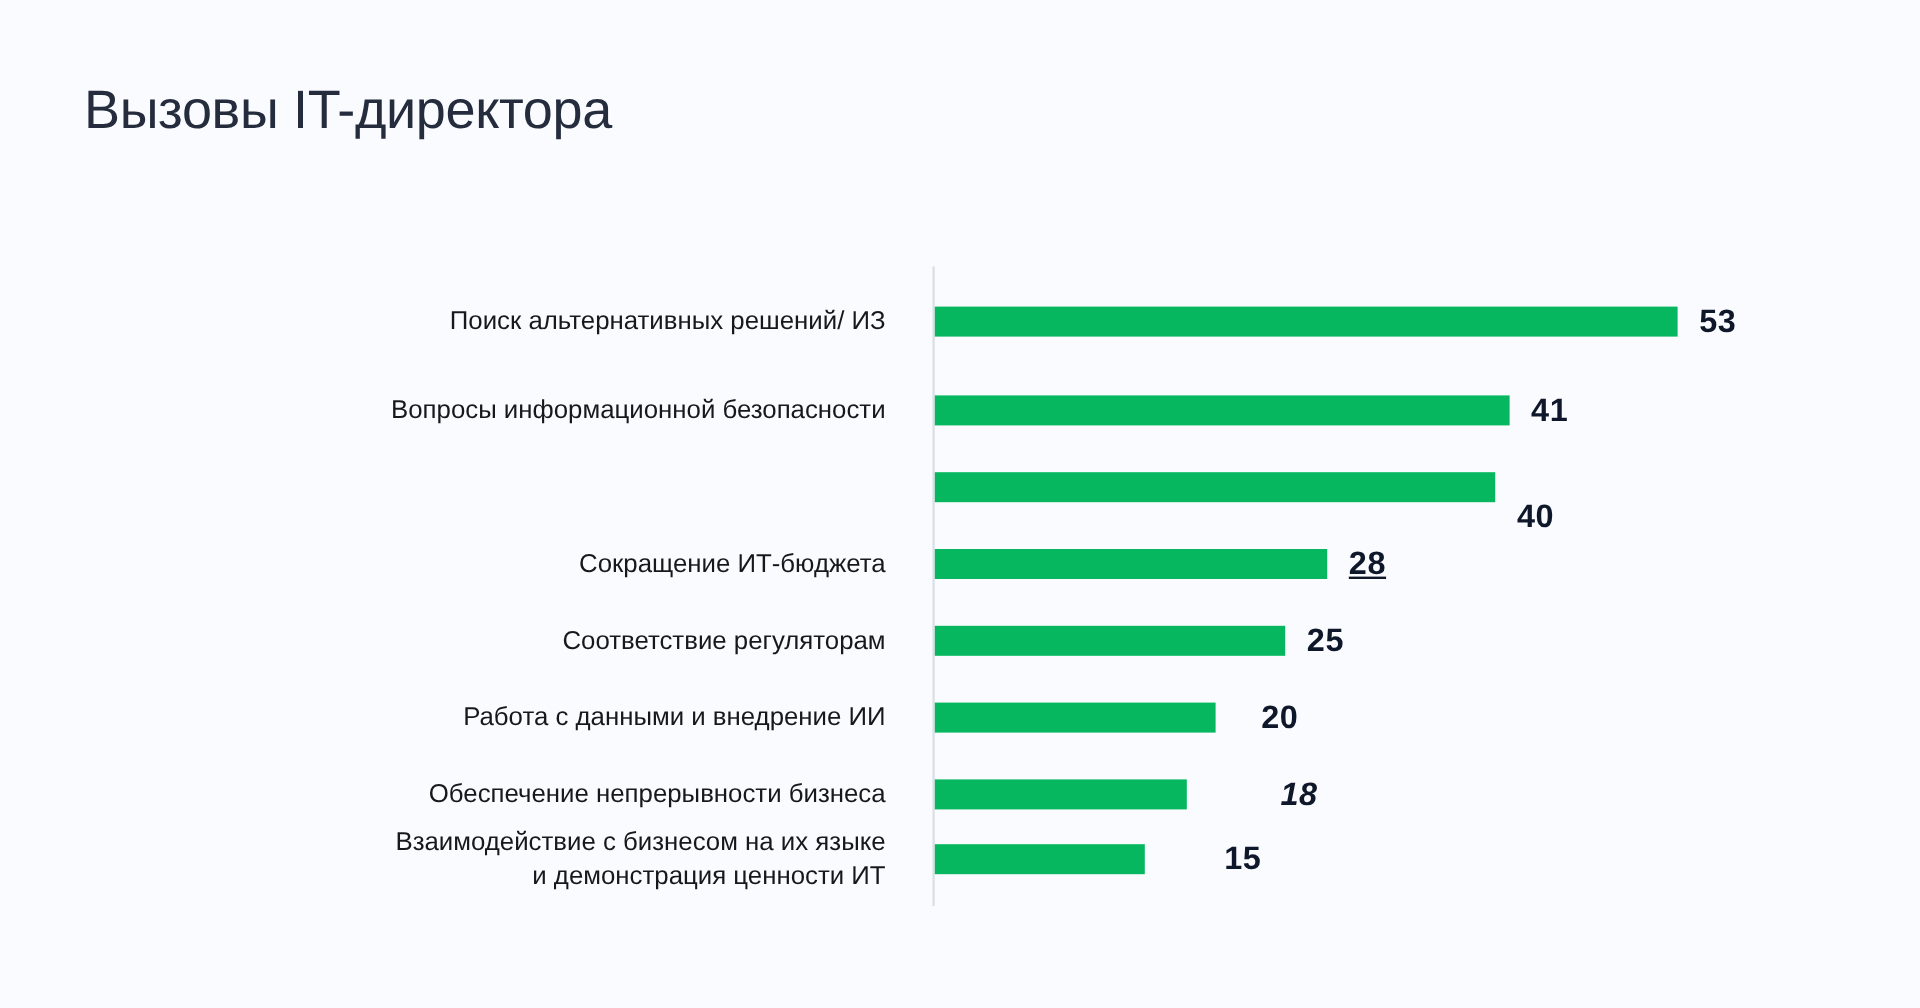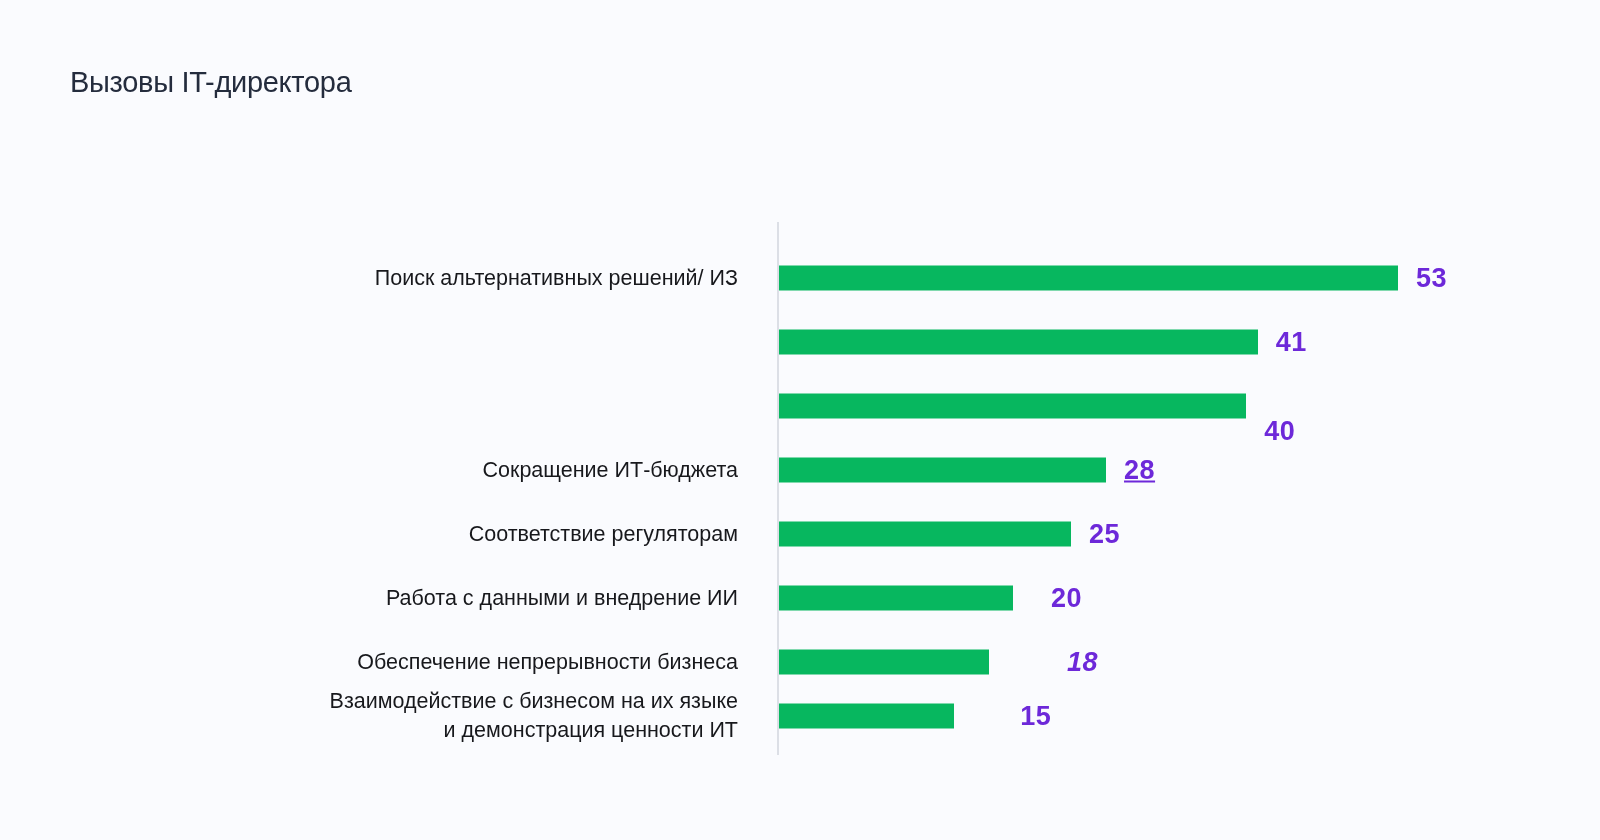--- a/index.html
+++ b/index.html
@@ -19,21 +19,21 @@
     width: 1600px;
     height: 840px;
     background: #fafbfe;
   }
 
   
   #chart-title {
     position: absolute;
     left: 70px;
     top: 66px;
-    font-size: 29px;
+    font-size: 45px;
     font-weight: 400;
     letter-spacing: -0.3px;
     color: #242c3d;
     white-space: nowrap;
     line-height: 1.15;
   }
 
   
   #plot {
     position: absolute;
@@ -87,43 +87,44 @@
     background: #07b75f;
     width: 0;
   }
 
   .bar-value {
     position: absolute;
     top: 50%;
     transform: translateY(-50%);
     font-size: 27px;
     font-weight: 700;
-    color: #6d28d9;
+    color: #0f172a;
     letter-spacing: 0.5px;
     white-space: nowrap;
   }
 </style>
 </head>
 <body>
 
 <div id="slide">
 
   <div id="chart-title">Вызовы IT-директора</div>
 
   <div id="plot">
     <div id="category-axis-line"></div>
     <div id="bar-rows">
-        <div class="bar-row" style="top: 24px;">
+        <div class="bar-row" style="top: 14px;">
           <div class="cat-label">Поиск альтернативных решений/ ИЗ</div>
           <div class="bar-track">
             <div class="bar-fill" style="width: 619px; background: rgb(7, 183, 95);"></div>
           </div>
           <div class="bar-value" style="left: 1416px;">53</div>
         </div>
         <div class="bar-row" style="top: 88px;">
+          <div class="cat-label">Вопросы информационной безопасности</div>
           <div class="bar-track">
             <div class="bar-fill" style="width: 478.849px; background: rgb(7, 183, 95);"></div>
           </div>
           <div class="bar-value" style="left: 1275.85px;">41</div>
         </div>
         <div class="bar-row" style="top: 152px;">
           <div class="bar-track">
             <div class="bar-fill" style="width: 467.17px; background: rgb(7, 183, 95);"></div>
           </div>
           <div class="bar-value" style="left: 1264.17px; margin-top: 25px;">40</div>

